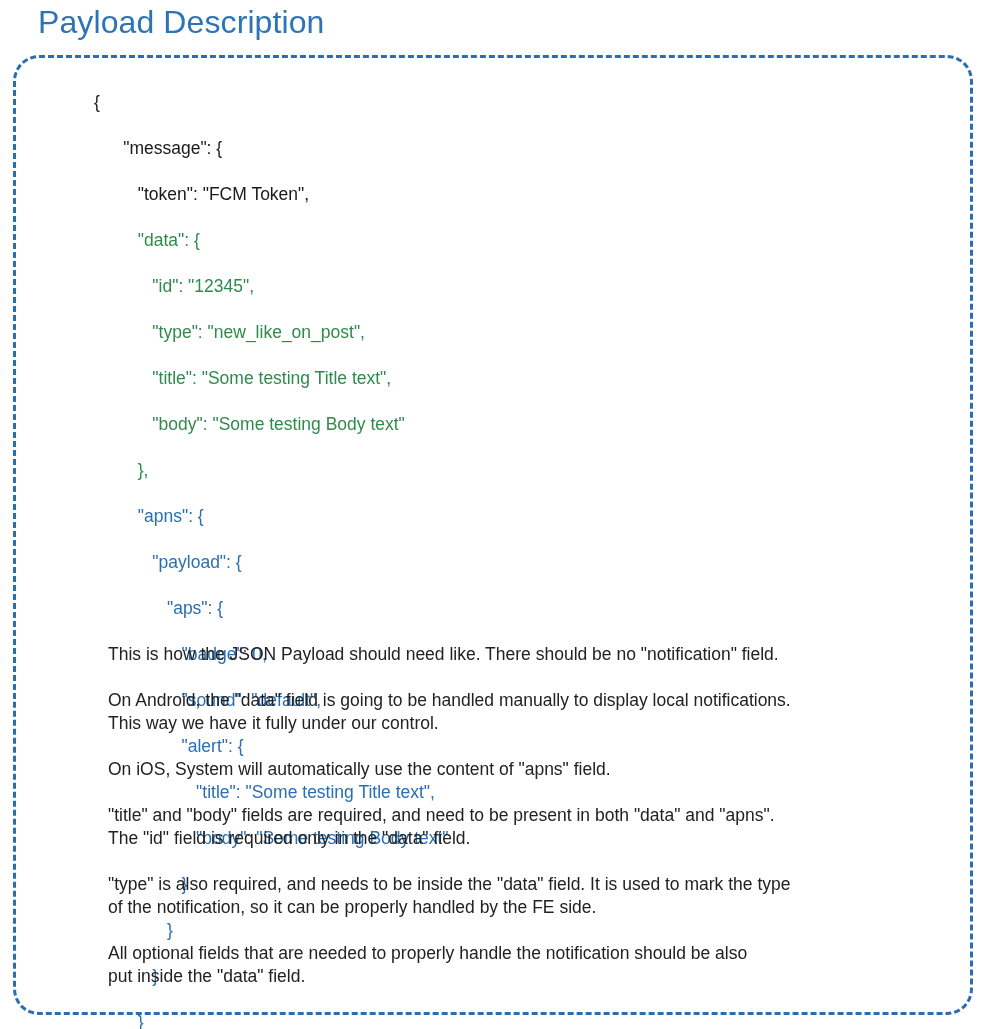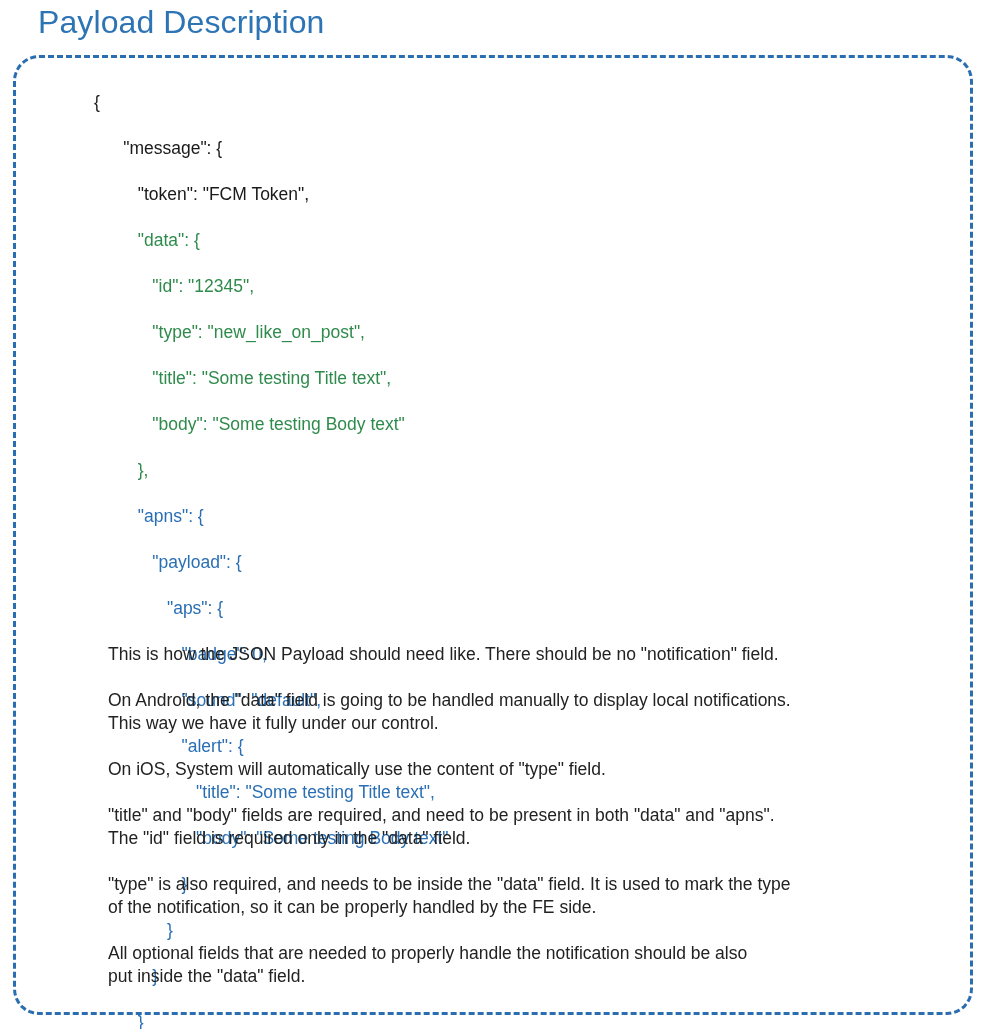--- a/index.html
+++ b/index.html
@@ -113,21 +113,21 @@
 <span class="code-line c-blue">               }</span>
 <span class="code-line c-blue">            }</span>
 <span class="code-line c-blue">         }</span>
 
 </pre>
 
     <div class="prose" id="prose">
         <p>This is how the JSON Payload should need like. There should be no "notification" field.</p>
         <p>On Android, the "data" field is going to be handled manually to display local notifications.
 This way we have it fully under our control.</p>
-        <p>On iOS, System will automatically use the content of "type" field.</p>
+        <p>On iOS, System will automatically use the content of "apns" field.</p>
         <p>"title" and "body" fields are required, and need to be present in both "data" and "apns".
 The "id" field is required only in the "data" field.</p>
         <p>"type" is also required, and needs to be inside the "data" field. It is used to mark the type
 of the notification, so it can be properly handled by the FE side.</p>
         <p>All optional fields that are needed to properly handle the notification should be also
 put inside the "data" field.</p>
       </div>
 
   </div>
 

